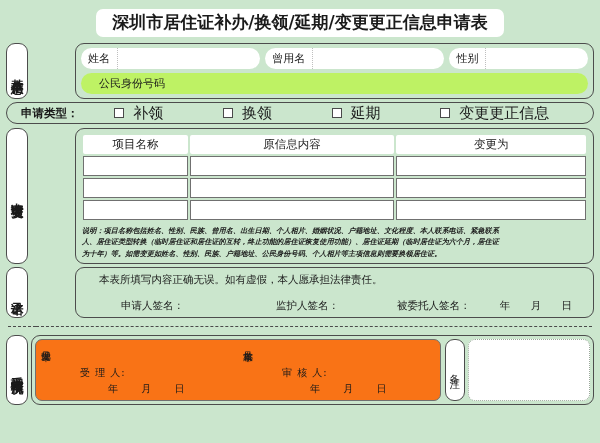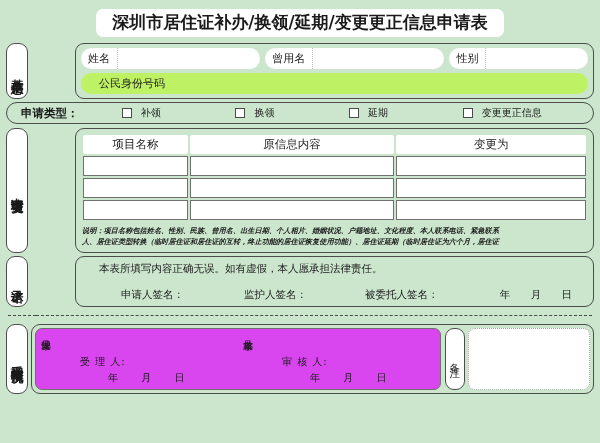--- a/index.html
+++ b/index.html
@@ -168,21 +168,21 @@
   .type-opts {
     flex: 1 1 auto;
     display: flex;
     align-items: center;
     justify-content: space-around;
   }
   .opt {
     display: flex;
     align-items: center;
     gap: 9px;
-    font-size: 10px;
+    font-size: 15px;
     white-space: nowrap;
   }
   .cbx {
     width: 8px;
     height: 8px;
     border: 1px solid #4a4a4a;
     background: #ffffff;
     display: inline-block;
   }
 
@@ -227,21 +227,21 @@
     line-height: 1.3;
   }
   .sign-row {
     display: flex;
     align-items: flex-end;
     font-size: 10.5px;
     padding: 4px 0 0 0;
   }
   .sign-item { white-space: nowrap; }
   .s1 { margin-left: 40px; }
-  .s2 { margin-left: 60px; }
+  .s2 { margin-left: 92px; }
   .s3 { margin-left: 58px; }
   .date-inline {
     margin-left: auto;
     padding-right: 16px;
     padding-top: 9px;
     font-size: 10.5px;
     white-space: nowrap;
   }
   .date-inline span { margin-left: 17px; }
   .date-inline span:first-child { margin-left: 0; }
@@ -278,21 +278,21 @@
     flex: 1 1 auto;
     display: flex;
     border: 1.3px solid #4c4c4c;
     border-radius: 9px;
     box-sizing: border-box;
     padding: 3px;
     min-width: 0;
   }
   .review-box {
     flex: 1 1 auto;
-    background: #d946ef;
+    background: #f97316;
     border: 1.1px solid #707070;
     border-radius: 7px;
     position: relative;
     display: flex;
     min-width: 0;
     height: 62px;
     box-sizing: border-box;
     text-decoration: underline;
   }
   .half {
@@ -472,20 +472,21 @@
             <tr>
               <td></td>
               <td></td>
               <td></td>
             </tr>
           </tbody>
       </table>
       <div class="note" id="note-block">
           <p>说明：项目名称包括姓名、性别、民族、曾用名、出生日期、个人相片、婚姻状况、户籍地址、文化程度、本人联系电话、紧急联系</p>
           <p>人、居住证类型转换（临时居住证和居住证的互转，终止功能的居住证恢复使用功能）、居住证延期（临时居住证为六个月，居住证</p>
+          <p>为十年）等。如需变更如姓名、性别、民族、户籍地址、公民身份号码、个人相片等主项信息则需要换领居住证。</p>
         </div>
     </div>
   </div>
 
   <div class="section">
     <div class="vlabel">
       <span>承诺</span>
     </div>
     <div class="panel">
       <div class="commit-text">本表所填写内容正确无误。如有虚假，本人愿承担法律责任。</div>

